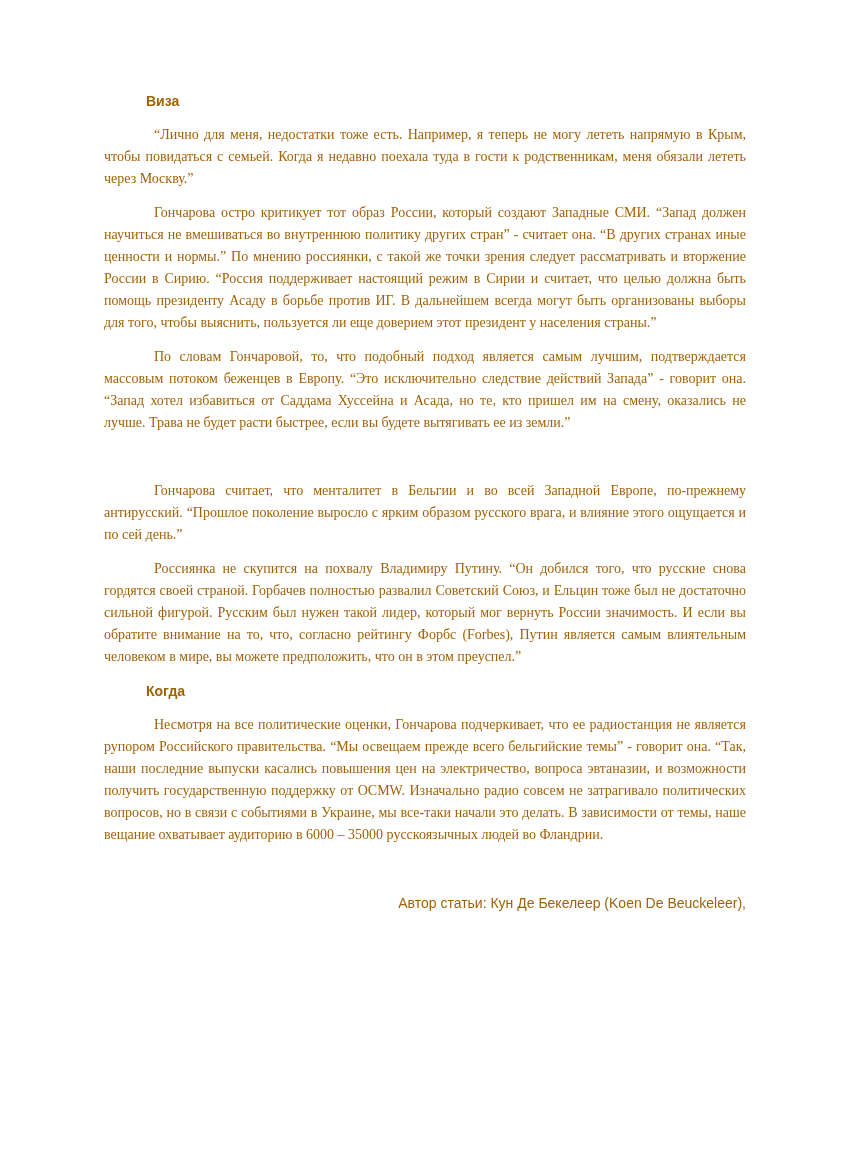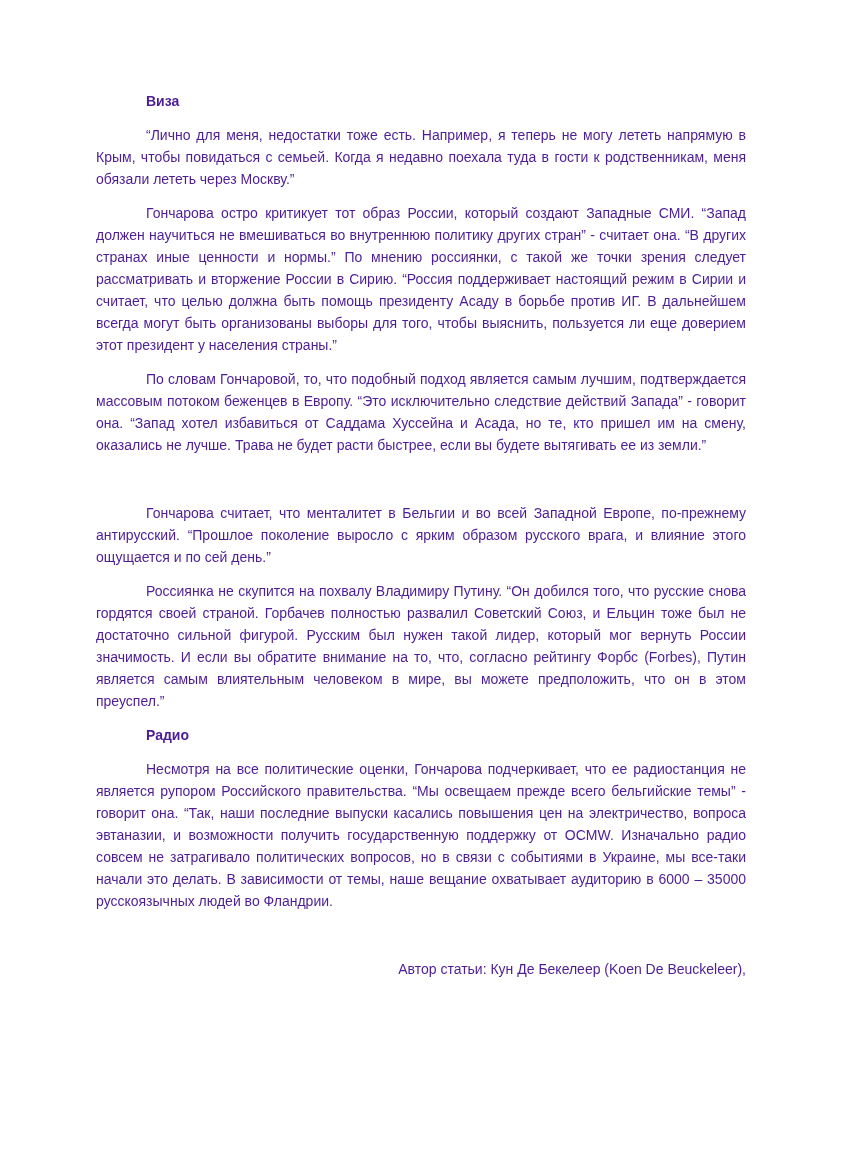--- a/index.html
+++ b/index.html
@@ -15,32 +15,33 @@
     overflow: hidden;
   }
   .doc {
     position: absolute;
     left: 96px;
     top: 90px;
     width: 650px;
     font-family: "Liberation Sans", sans-serif;
     font-size: 14px;
     line-height: 22px;
-    color: #4c1d95;
+    color: #a16207;
   }
   .heading {
     font-size: 14px;
     font-weight: 700;
     margin: 0 0 12px 0;
     text-indent: 50px;
   }
   .para {
-    margin: 0 0 12px 0;
+    margin: 0 0 12px 8px;
     text-align: justify;
     text-indent: 50px;
+    font-family: Liberation Serif, serif;
   }
   .spacer {
     height: 34px;
   }
   .footer-line {
     margin: 0 0 12px 0;
     text-align: right;
     text-indent: 0;
   }
   .bold {
@@ -60,21 +61,21 @@
     <p class="para">Гончарова остро критикует тот образ России, который создают Западные СМИ. “Запад должен научиться не вмешиваться во внутреннюю политику других стран” - считает она. “В других странах иные ценности и нормы.” По мнению россиянки, с такой же точки зрения следует рассматривать  и вторжение России в Сирию.  “Россия поддерживает настоящий режим в Сирии и считает, что  целью должна быть помощь президенту Асаду в борьбе против ИГ. В дальнейшем всегда могут быть организованы выборы для того, чтобы выяснить, пользуется ли еще доверием этот президент у населения страны.”</p>
 
     <p class="para">По словам Гончаровой, то, что подобный подход является самым лучшим, подтверждается массовым потоком беженцев в Европу.  “Это исключительно следствие действий Запада” -  говорит она.  “Запад хотел избавиться от Саддама Хуссейна и Асада, но те, кто пришел им на смену, оказались не лучше. Трава не будет расти быстрее, если вы будете вытягивать ее из земли.”</p>
 
     <div class="spacer"></div>
 
     <p class="para">Гончарова считает, что менталитет в Бельгии и во всей Западной Европе, по-прежнему антирусский. “Прошлое поколение выросло с ярким образом русского врага, и влияние этого ощущается и по сей день.”</p>
 
     <p class="para">Россиянка не скупится на похвалу Владимиру Путину. “Он добился того, что русские снова гордятся своей страной. Горбачев полностью развалил Советский Союз, и Ельцин тоже был не достаточно сильной фигурой. Русским был нужен такой лидер, который мог вернуть России значимость. И если вы обратите внимание на то, что, согласно рейтингу Форбс (Forbes), Путин является самым влиятельным человеком в мире, вы можете предположить, что он в этом преуспел.”</p>
 
-    <h2 class="heading">Радио</h2>
+    <h2 class="heading">Когда</h2>
 
     <p class="para">Несмотря на все  политические  оценки, Гончарова подчеркивает, что ее радиостанция не является рупором Российского правительства. “Мы освещаем  прежде всего бельгийские темы” - говорит она. “Так, наши последние выпуски касались повышения цен на электричество, вопроса эвтаназии, и возможности получить государственную поддержку от OCMW. Изначально радио совсем не затрагивало  политических вопросов, но в связи с событиями в Украине, мы все-таки начали это делать. В зависимости от темы, наше вещание охватывает аудиторию в  6000 – 35000 русскоязычных людей во Фландрии.</p>
 
     <div class="spacer"></div>
 
     <p class="footer-line">Автор статьи: Кун Де Бекелеер (Koen De Beuckeleer),</p>
 
 
   </div>
 </div>

